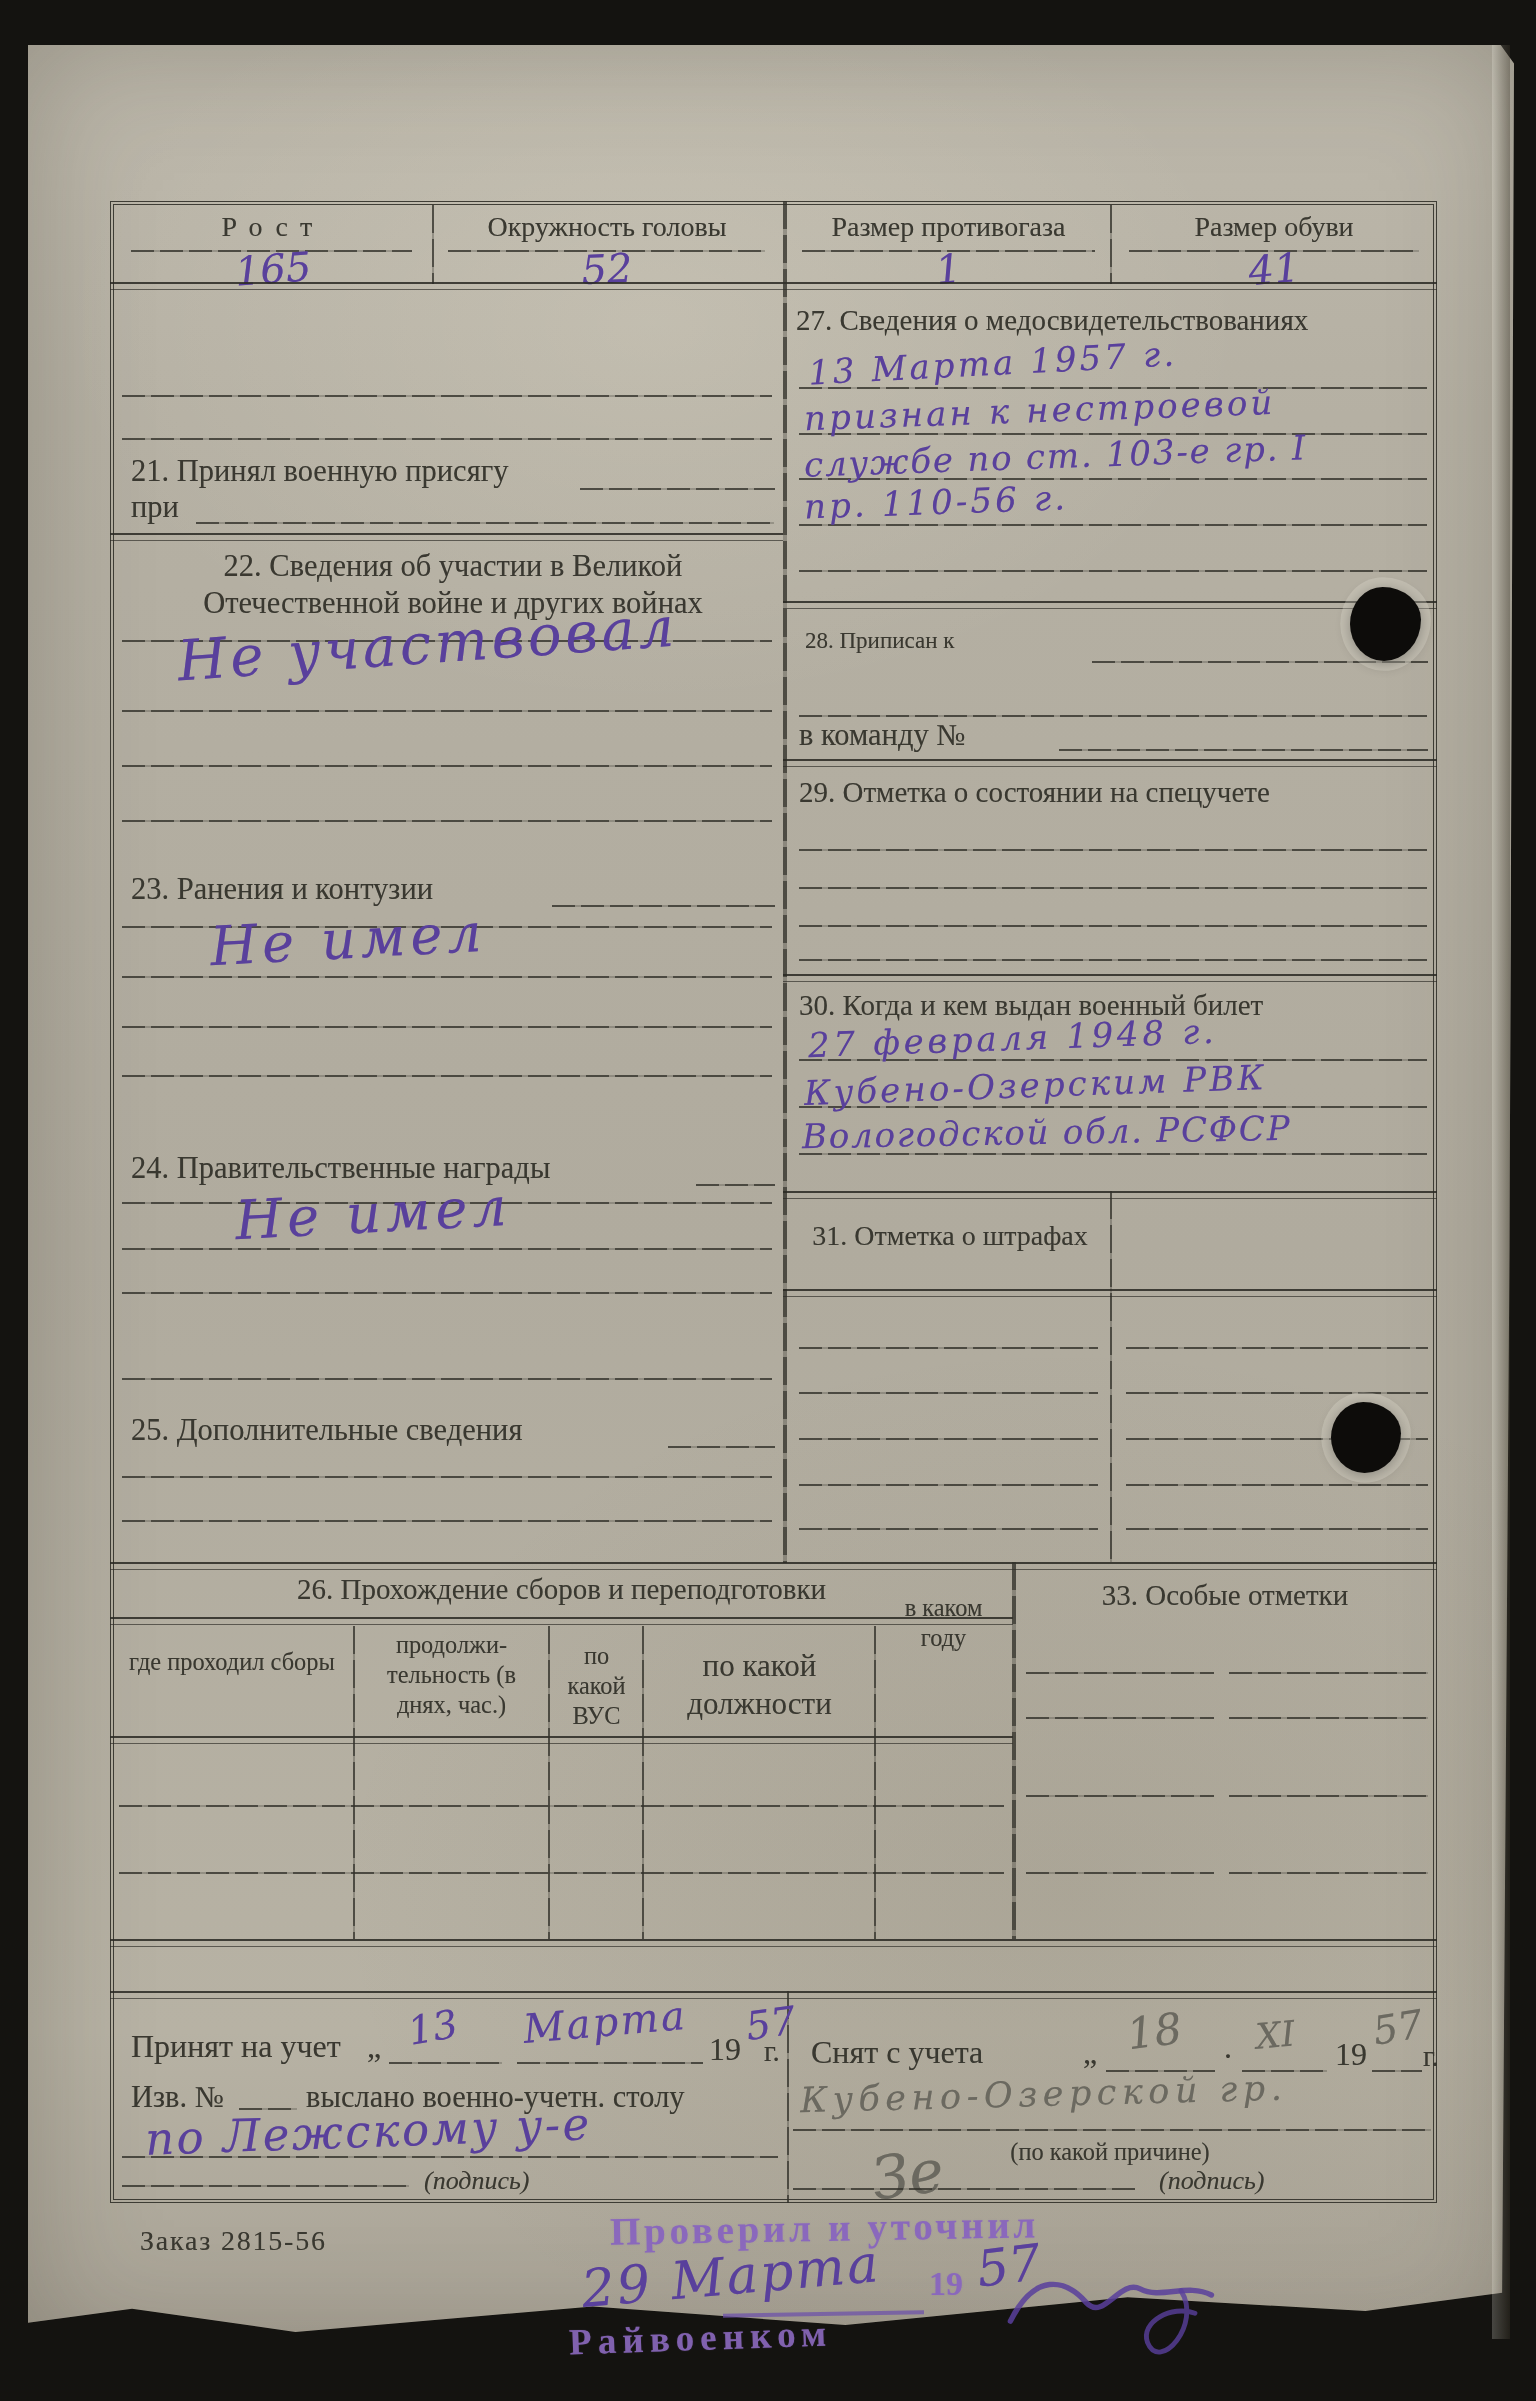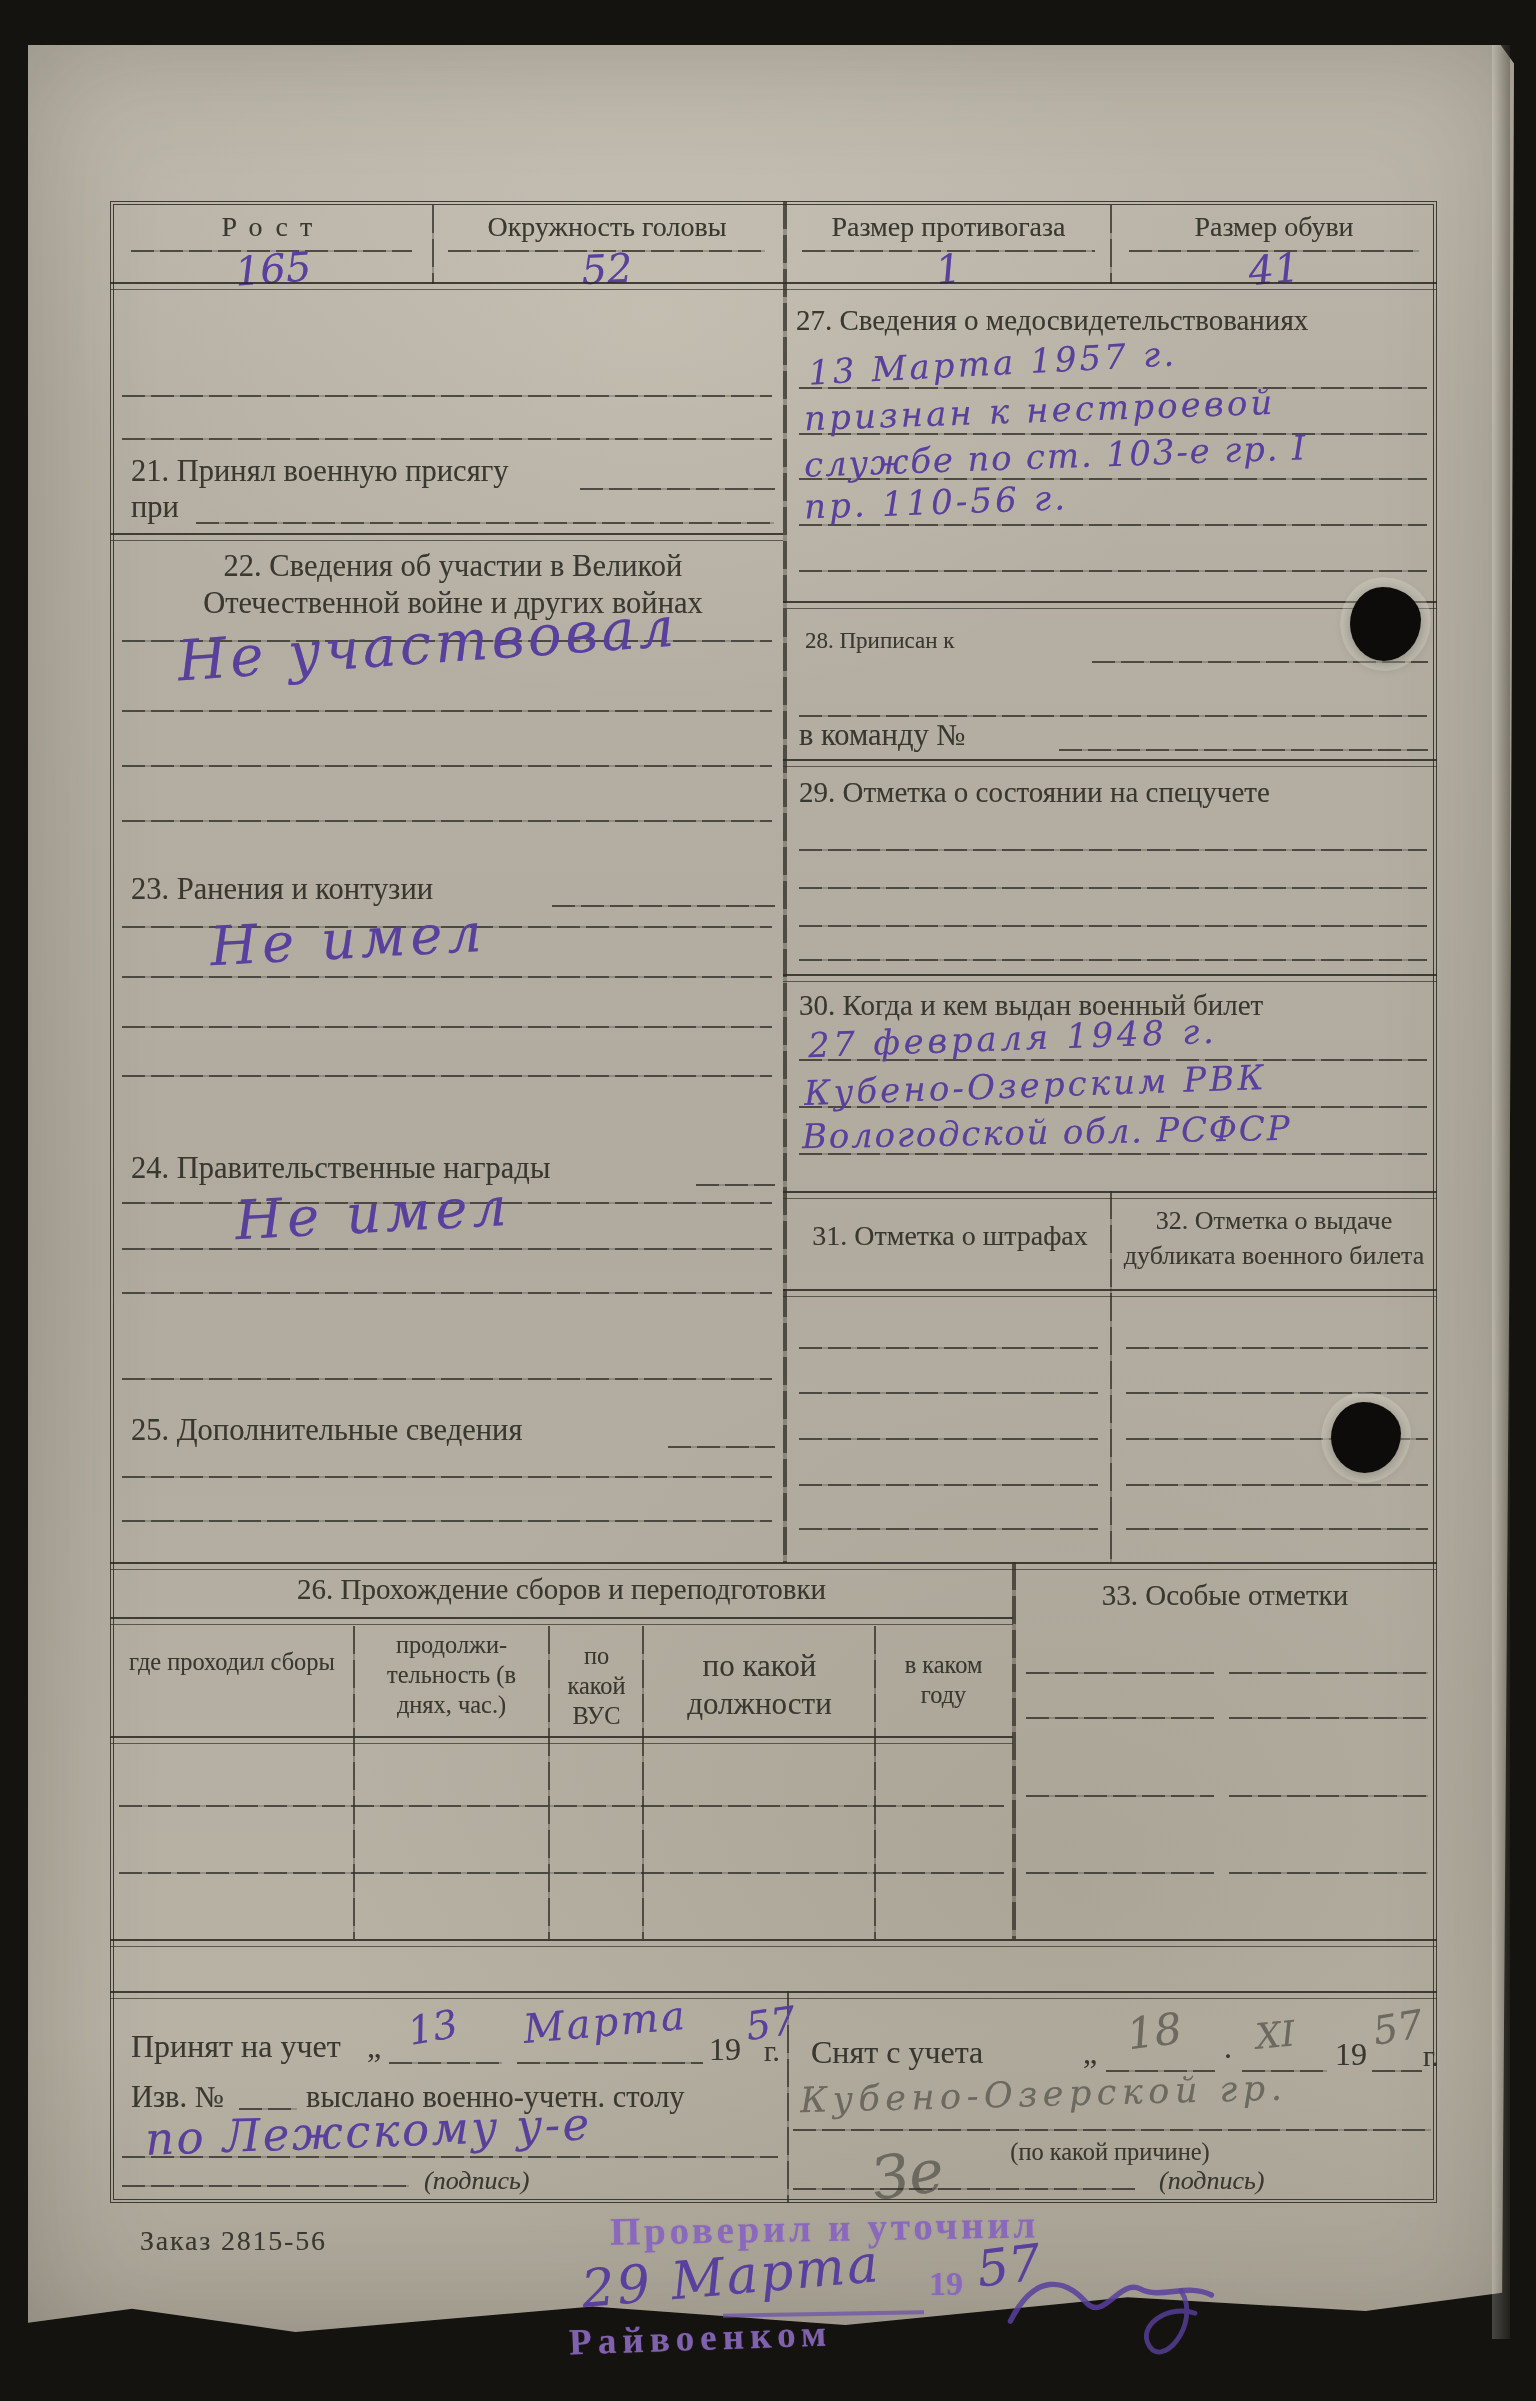--- a/index.html
+++ b/index.html
@@ -125,42 +125,41 @@
   <div class="pr" style="left:799px;top:988px;white-space:nowrap;font-size:29px;">30. Когда и кем выдан военный билет</div>
   <i class="rl" style="left:799px;top:1059px;width:628px;"></i>
   <i class="rl" style="left:799px;top:1106px;width:628px;"></i>
   <i class="rl" style="left:799px;top:1153px;width:628px;"></i>
   <div class="hw" style="left:808px;top:1018px;font-size:34px;transform:rotate(-2deg);letter-spacing:3.7px;">27 февраля 1948 г.</div>
   <div class="hw" style="left:804px;top:1065px;font-size:34px;transform:rotate(-2deg);letter-spacing:3.1px;">Кубено-Озерским РВК</div>
   <div class="hw" style="left:802px;top:1112px;font-size:34px;transform:rotate(-1deg);letter-spacing:1.8px;">Вологодской обл. РСФСР</div>
   <i class="hb" style="left:783px;top:1191px;width:654px;"></i>
 
   <div class="pr ctr" style="left:793px;top:1215px;width:314px;font-size:28px;line-height:1.5;">31. Отметка о штрафах</div>
-  <div class="pr ctr" style="left:1118px;top:1203px;width:312px;font-size:26px;line-height:1.35;">32. Отметка о выдаче дубликата военного билета</div>
   <i class="vl" style="left:1110px;top:1191px;height:371px;"></i>
   <i class="hb" style="left:783px;top:1289px;width:654px;"></i>
   <i class="rl" style="left:799px;top:1347px;width:299px;"></i>
   <i class="rl" style="left:1126px;top:1347px;width:302px;"></i>
   <i class="rl" style="left:799px;top:1392px;width:299px;"></i>
   <i class="rl" style="left:1126px;top:1392px;width:302px;"></i>
   <i class="rl" style="left:799px;top:1438px;width:299px;"></i>
   <i class="rl" style="left:1126px;top:1438px;width:302px;"></i>
   <i class="rl" style="left:799px;top:1484px;width:299px;"></i>
   <i class="rl" style="left:1126px;top:1484px;width:302px;"></i>
   <i class="rl" style="left:799px;top:1528px;width:299px;"></i>
   <i class="rl" style="left:1126px;top:1528px;width:302px;"></i>
   <i class="hb" style="left:110px;top:1562px;width:1327px;"></i>
 
   <div class="pr ctr" style="left:110px;top:1572px;width:903px;font-size:29px;">26. Прохождение сборов и переподготовки</div>
   <i class="hb" style="left:110px;top:1617px;width:903px;"></i>
   <div class="pr ctr" style="left:116px;top:1647px;width:232px;font-size:24.4px;">где проходил сборы</div>
   <div class="pr ctr" style="left:358px;top:1630px;width:187px;font-size:24.4px;">продолжи-тельность (в днях, час.)</div>
   <div class="pr ctr" style="left:553px;top:1641px;width:87px;font-size:24.4px;">по какой ВУС</div>
   <div class="pr ctr" style="left:648px;top:1647px;width:223px;font-size:31px;">по какой должности</div>
-  <div class="pr ctr" style="left:879px;top:1650px;width:129px;font-size:24.4px;">в каком году</div>
+  <div class="pr ctr" style="left:879px;top:1593px;width:129px;font-size:24.4px;">в каком году</div>
   <i class="hb" style="left:110px;top:1736px;width:903px;"></i>
   <i class="vl" style="left:353px;top:1626px;height:313px;"></i>
   <i class="vl" style="left:548px;top:1626px;height:313px;"></i>
   <i class="vl" style="left:642px;top:1626px;height:313px;"></i>
   <i class="vl" style="left:874px;top:1626px;height:313px;"></i>
   <i class="rl" style="left:119px;top:1805px;width:885px;"></i>
   <i class="rl" style="left:119px;top:1872px;width:885px;"></i>
   <i class="vl vh" style="left:1012px;top:1562px;height:377px;"></i>
 
   <div class="pr ctr" style="left:1013px;top:1578px;width:424px;font-size:29px;">33. Особые отметки</div>

